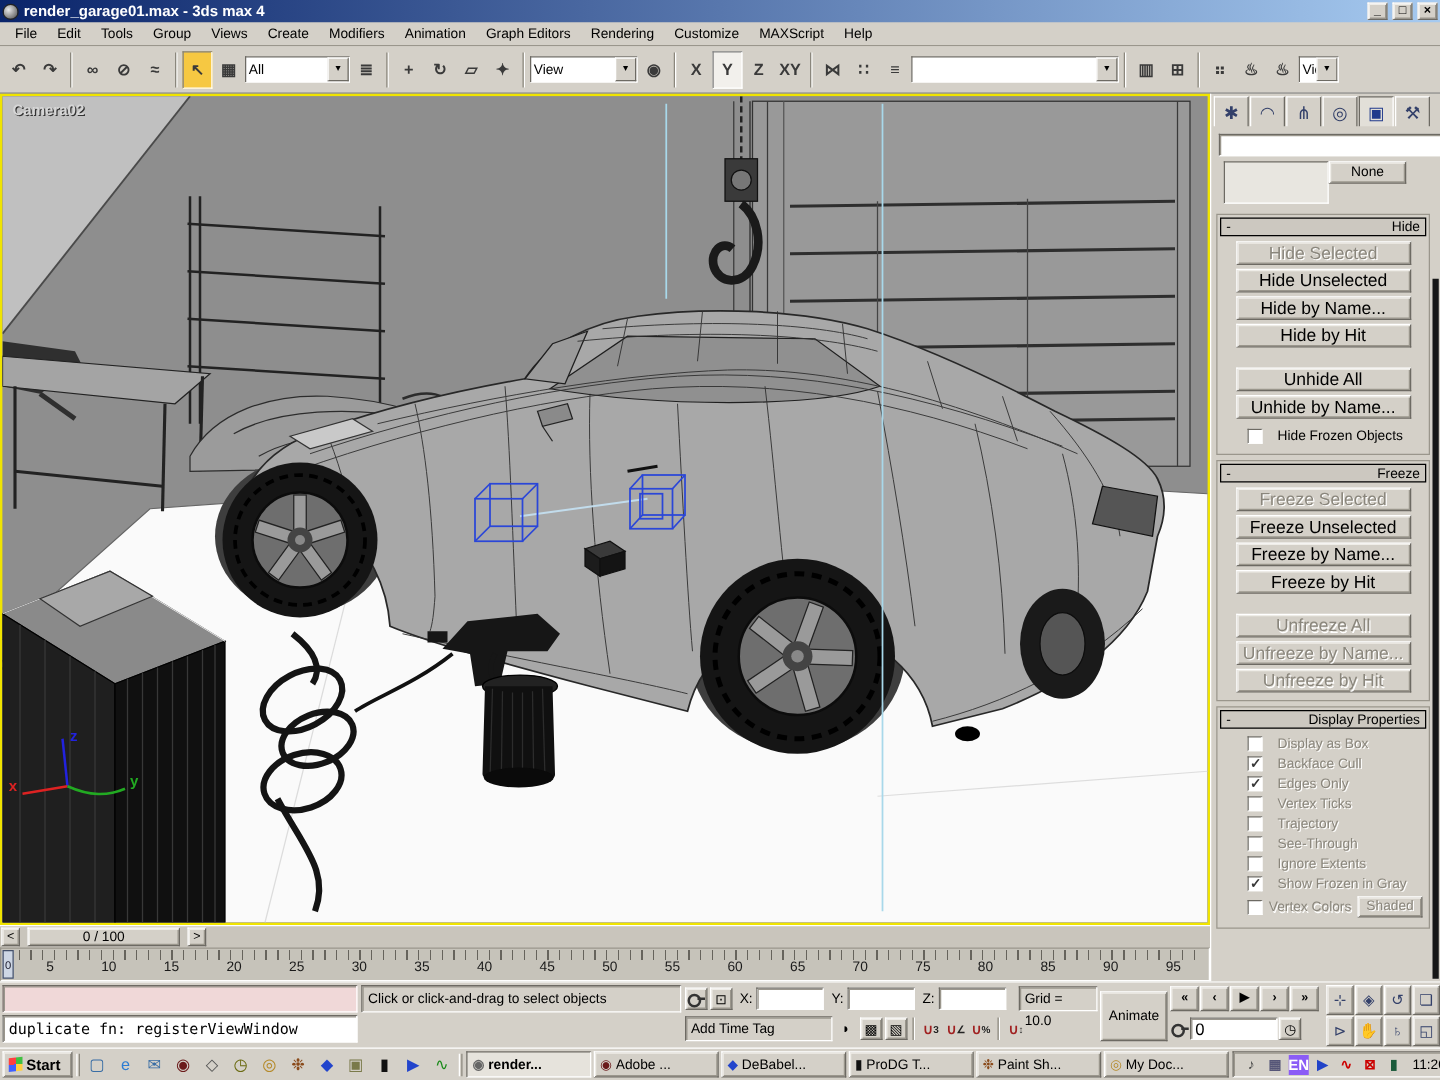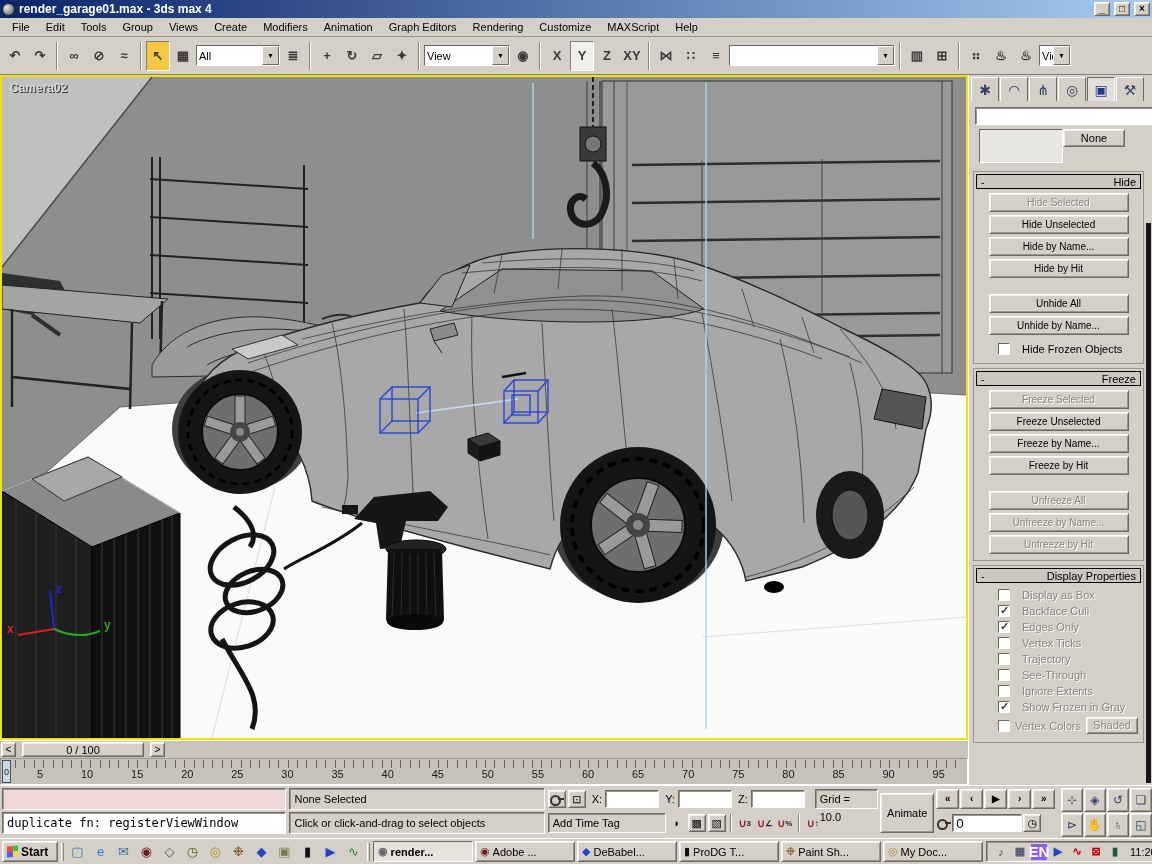--- a/index.html
+++ b/index.html
@@ -59,21 +59,21 @@
   .name-row{display:flex;gap:3px;align-items:center;padding:4px 8px 4px 6px}
   .name-field{flex:1;height:18px}
   .thumb-row{display:flex;gap:0;align-items:flex-start;padding:0 8px 4px 10px}
   .thumb-box{width:84px;height:34px;background:#e8e6e0;border:1px solid;border-color:#6d6a63 #fff #fff #6d6a63}
   .none-btn{width:62px;height:18px;text-align:center;line-height:16px}
 
   .rollout{margin:4px 8px 0 4px;border:1px solid #9a968c;padding:2px 2px 6px 2px;background:#d4d0c8}
   .rollout-header{height:15px;border:1px solid #000;background:#ccc8c0;display:flex;align-items:center;padding:0 4px;font-size:11px;margin-bottom:4px}
   .rollout-header .minus{width:14px;flex:none}
   .rollout-header .r-title{flex:1;text-align:right;margin-left:-14px}
-  .cmd-btn{display:block;width:140px;height:19px;margin:3px auto 0 auto;font-size:10px;text-align:center;line-height:17px}
+  .cmd-btn{display:block;width:140px;height:19px;margin:3px auto 0 auto;font-size:14px;text-align:center;line-height:17px}
   .cmd-btn[data-gap="true"]{margin-top:16px}
   .cmd-btn[data-state="disabled"]{color:#8a867c;text-shadow:1px 1px 0 #fff}
   .cb-row{display:flex;align-items:center;gap:12px;padding:2px 0 2px 22px;font-size:11px}
   .cb-box{width:12px;height:12px;background:#fff;border:1px solid;border-color:#6d6a63 #fff #fff #6d6a63;flex:none;position:relative}
   .cb-box[data-checked="true"]::after{content:"✓";position:absolute;left:1px;top:-2px;font-size:11px;font-weight:bold;color:#3a3a3a}
   .cb-disabled .cb-row-lbl{color:#8a867c;text-shadow:1px 1px 0 #fff}
   .vc-row{display:flex;align-items:center;gap:5px;padding:2px 0 2px 22px}
   .shaded-btn{width:52px;height:17px;font-size:11px;color:#8a867c;text-shadow:1px 1px 0 #fff;text-align:center;line-height:15px}
   .panel-scroll{position:absolute;right:1px;top:148px;bottom:2px;width:5px;background:#161616}
 
@@ -114,21 +114,21 @@
   .tb-handle{width:3px;height:18px;border-left:1px solid #fff;border-right:1px solid #8a867c;flex:none}
   .ql{display:flex;gap:2px;flex:none}
   .ql-ico{width:21px;height:20px;display:flex;align-items:center;justify-content:center;font-size:13px}
   .tasks{display:flex;gap:2px;flex:none}
   .task{width:100px;height:21px;display:flex;align-items:center;gap:3px;padding:0 4px;font-size:11px;overflow:hidden;flex:none}
   .task[data-active="true"]{border-color:#6d6a63 #fff #fff #6d6a63;background:#e6e3dc;font-weight:bold;box-shadow:none}
   .task-ico{font-size:11px;flex:none}
   .task-lbl{white-space:nowrap;overflow:hidden}
   .tray{margin-left:auto;height:21px;display:flex;align-items:center;gap:3px;padding:0 6px;flex:none}
   .tray-ico{font-size:11px;font-weight:bold;width:16px;height:16px;display:flex;align-items:center;justify-content:center}
-  .tray-ico[data-kind="lang"]{background:#8b5cf6;color:#fff;font-size:15px}
+  .tray-ico[data-kind="lang"]{background:#8b5cf6;color:#fff;font-size:12px}
   .clock{padding-left:4px;font-size:11px}
 </style>
 </head>
 <body>
 
 <div id="app" data-name="3dsmax-window">
 
   <div class="titlebar" data-name="title-bar">
     <span class="title-icon" data-name="app-icon"></span>
     <span class="title-text" data-name="window-title">render_garage01.max - 3ds max 4</span>
@@ -585,21 +585,20 @@
       <div class="panel-scroll" data-name="panel-scrollbar"></div>
     </div>
   </div>
 
   <div class="status" data-name="status-bar">
     <div class="st-col mxs-col">
       <div class="st-field sunken mxs-in" data-name="maxscript-input-field"></div>
       <div class="st-field sunken mxs-out" data-name="maxscript-output-field">duplicate fn: registerViewWindow</div>
     </div>
     <div class="st-col stat-col">
-      <div class="st-field sunken" data-name="selection-status">None Selected</div>
       <div class="st-field sunken" data-name="prompt-line">Click or click-and-drag to select objects</div>
     </div>
     <div class="st-col mid-col">
       <div class="mid-row">
         <span class="tiny-btn raised" data-name="selection-lock-toggle">
             <span class="key-shape" data-name="lock-icon"></span>
           </span>
         <span class="tiny-btn raised" data-name="absolute-offset-toggle">⊡</span>
         <span class="xyz-lbl" data-name="x-coord-label">X:</span>
         <input class="xyz-in sunken-white" data-name="x-coord-field" value="" style="">

